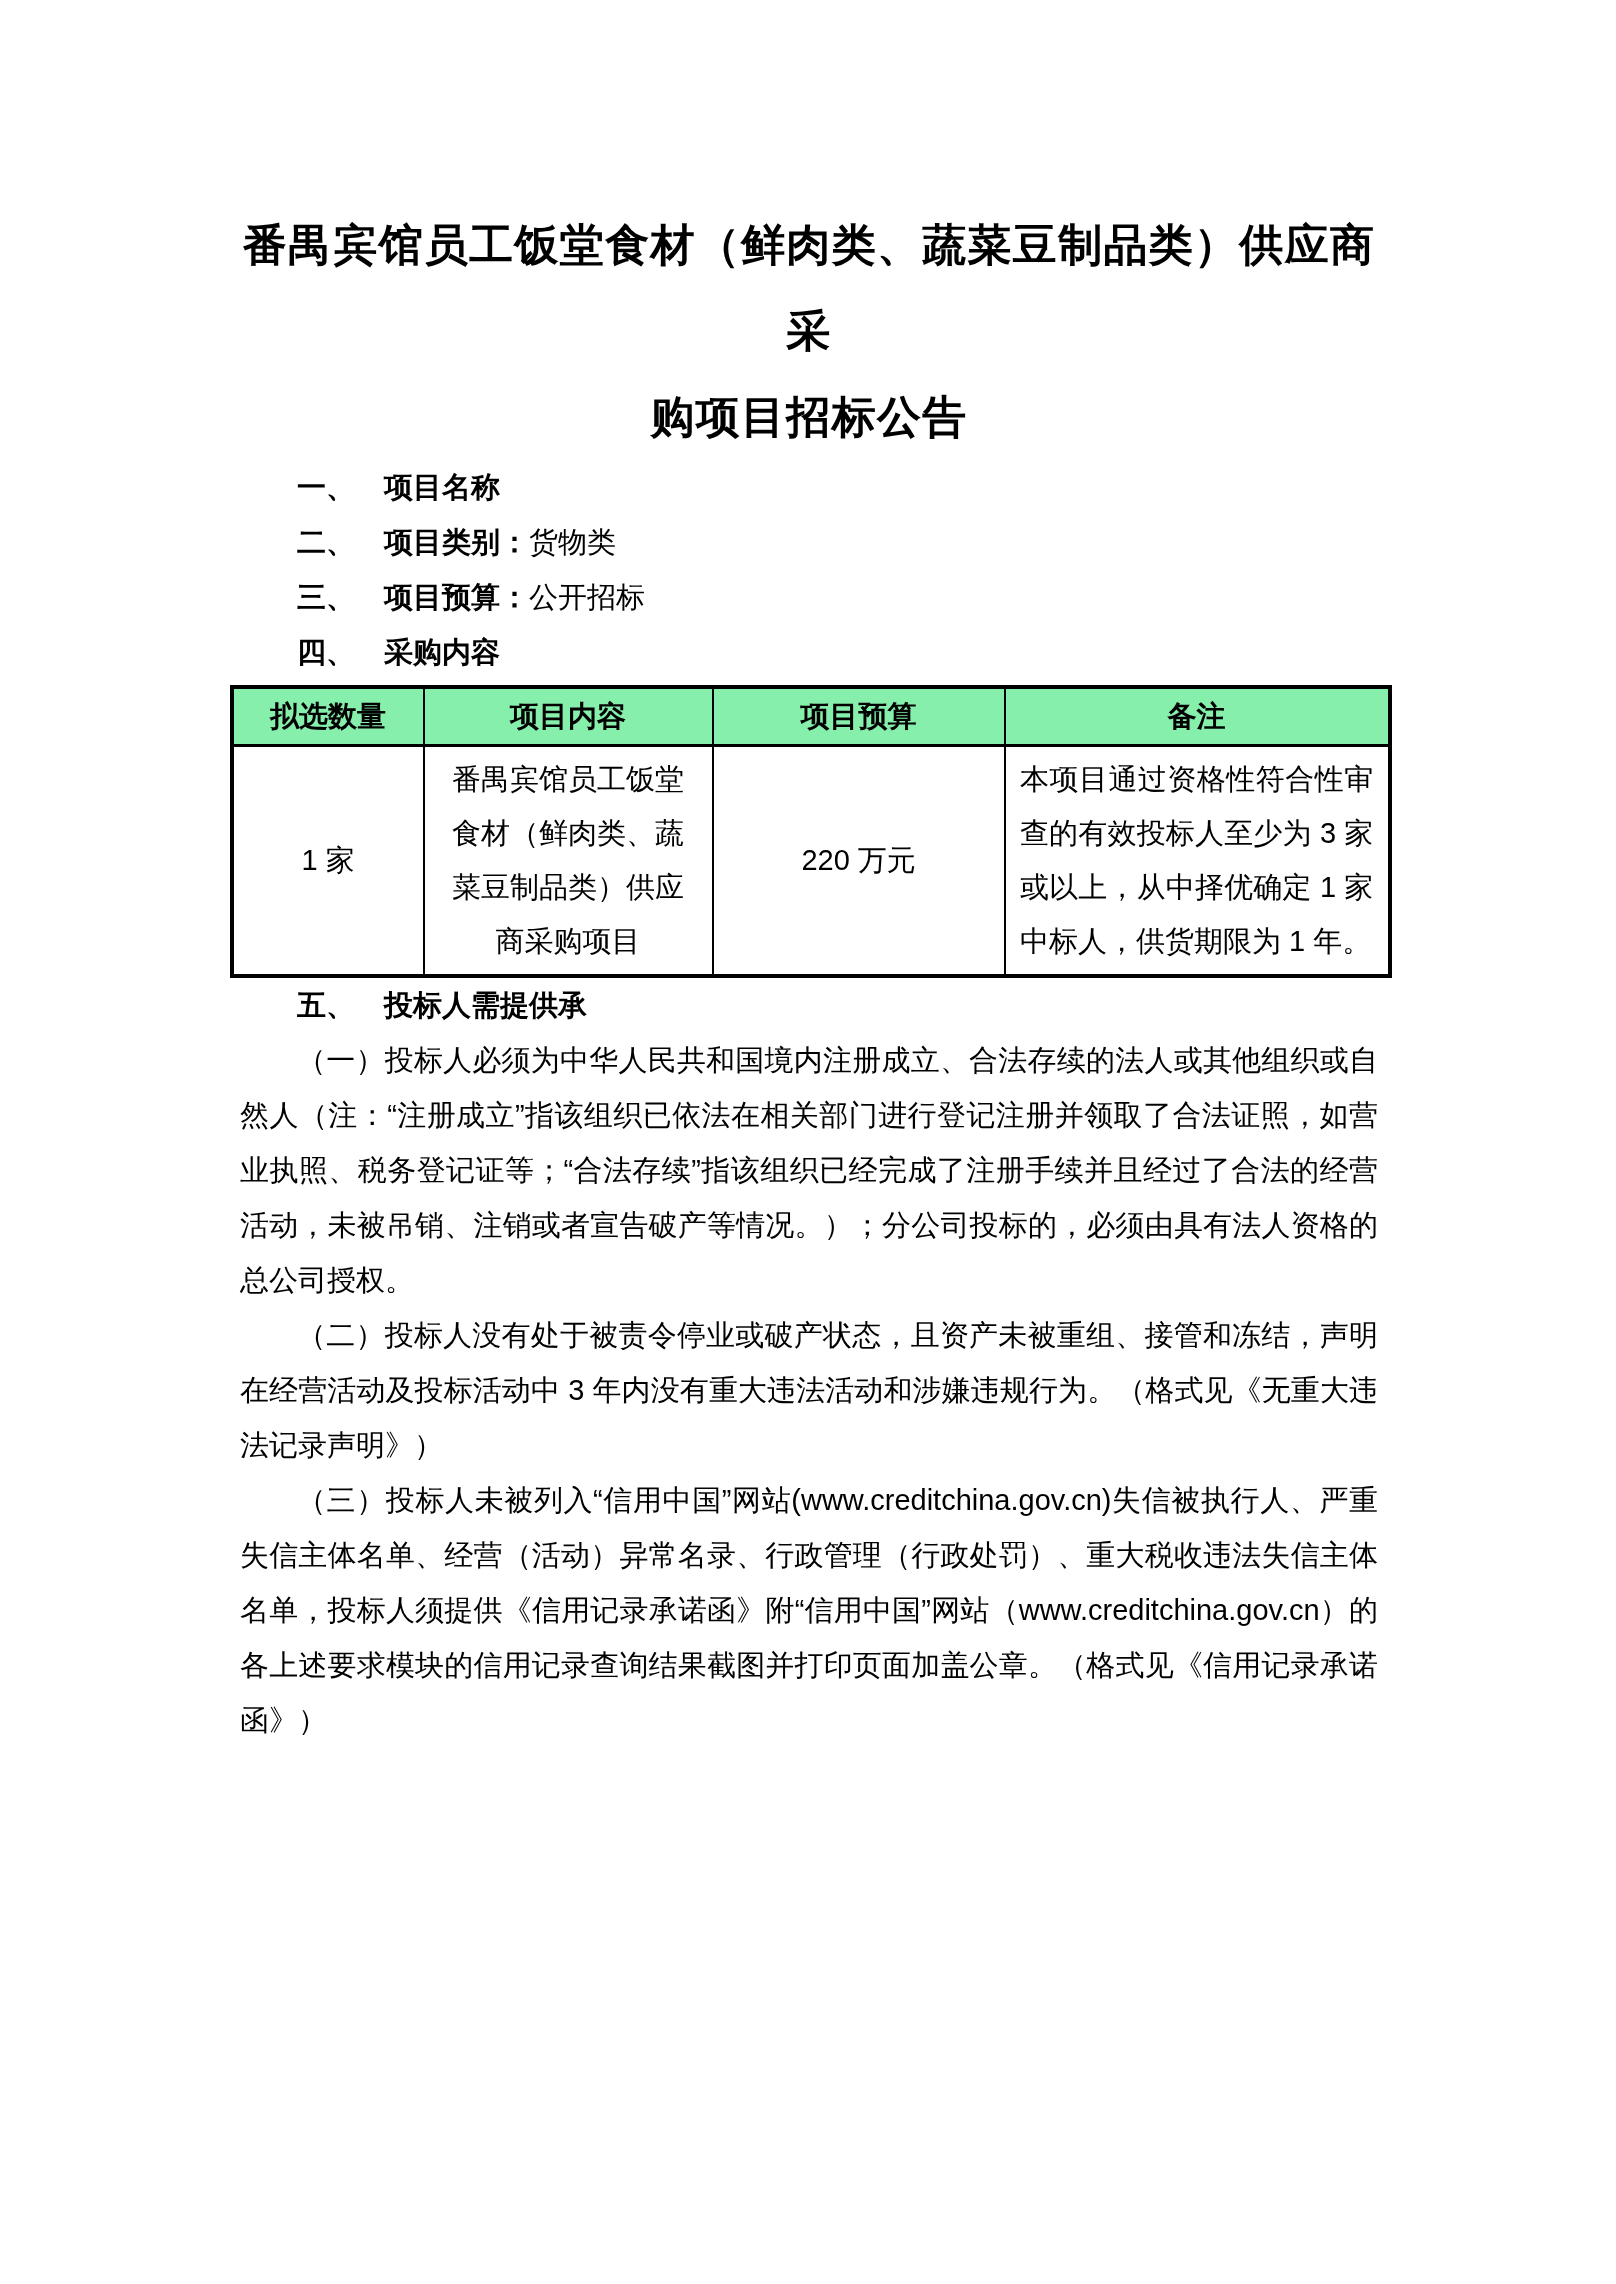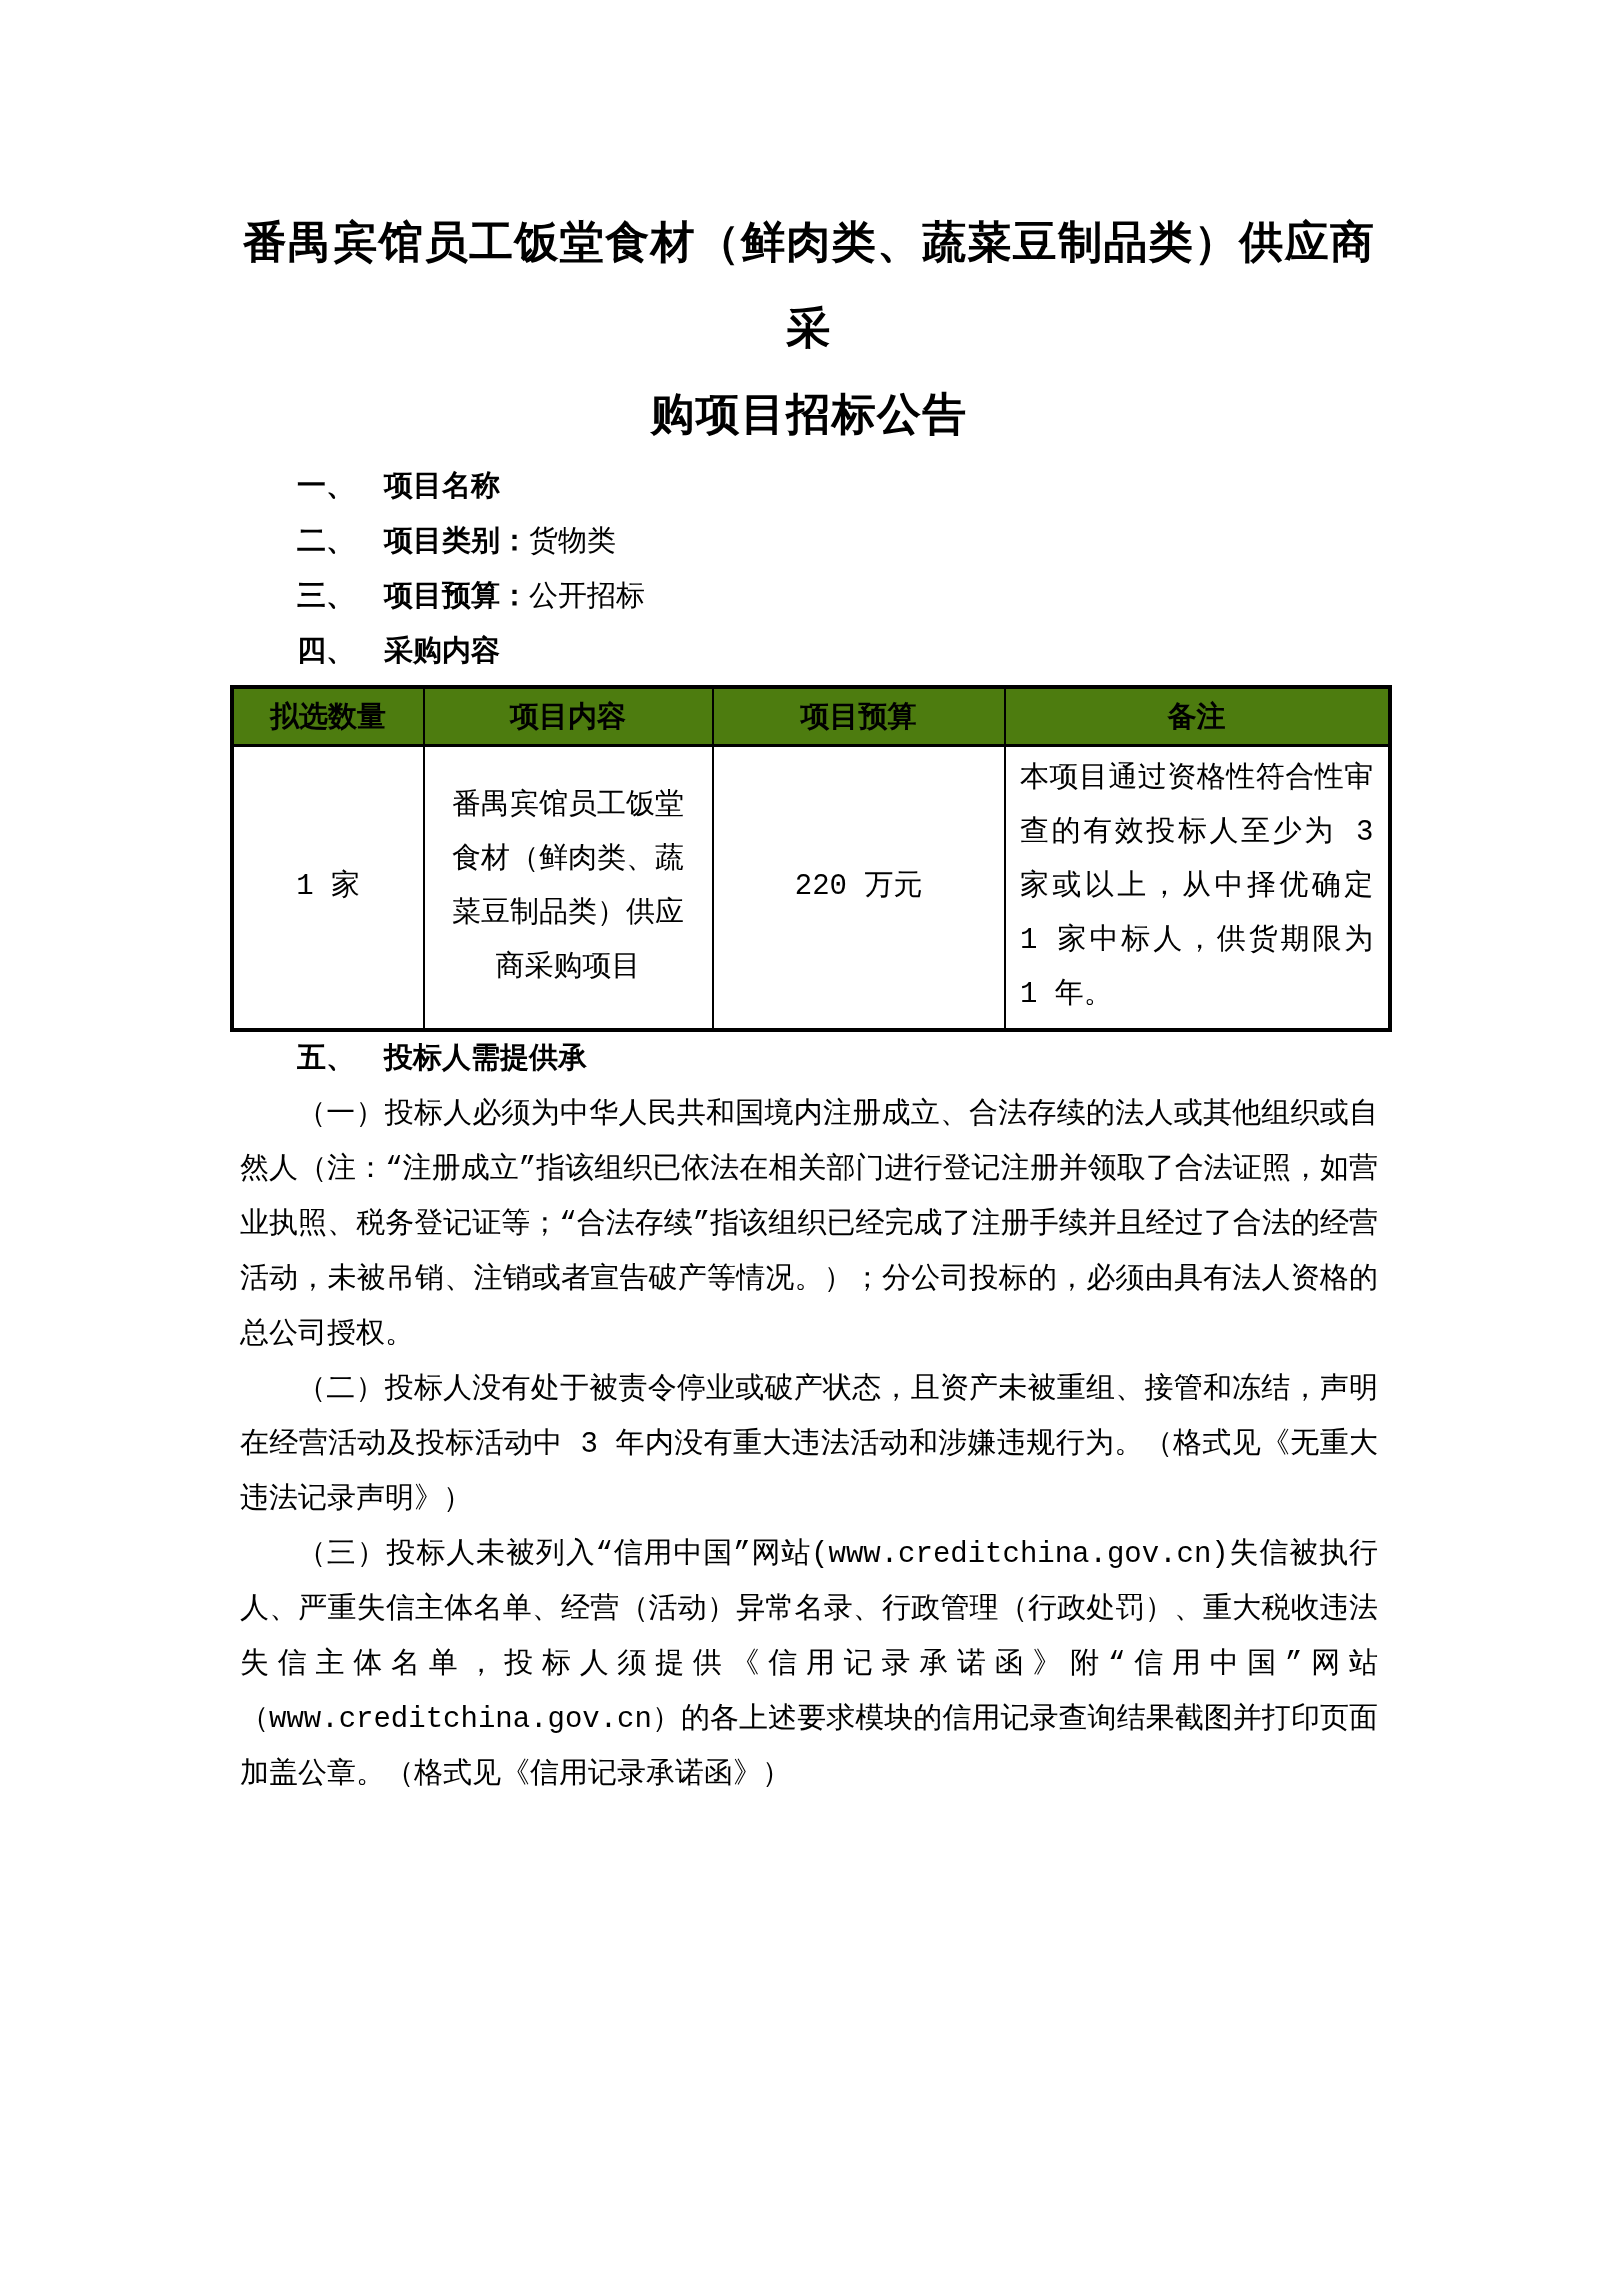--- a/index.html
+++ b/index.html
@@ -1,38 +1,38 @@
 <!DOCTYPE html>
 <html style="font-size:10.4px"><head>
 <meta charset="utf-8">
 <style>
   html,body{margin:0;padding:0;background:#ffffff;}
   .page{
     width:1616px;height:1880px;background:#ffffff;color:#000;
     box-sizing:border-box;position:relative;overflow:hidden;
     padding:202px 238px 0 240px;
-    font-family:Liberation Mono, monospace;
+    font-family:Liberation Sans, sans-serif;
   }
   .title{
     font-size:44px;font-weight:bold;line-height:86px;text-align:center;
     letter-spacing:1.3px;
   }
   .body-text{font-size:29px;line-height:55px;text-align:justify;}
   p.para{margin:0;text-indent:57px;}
   p.sec{margin:0;font-weight:bold;text-indent:57px;font-size:29px;line-height:55px;}
   p.sec .sec-num{margin-right:29px;}
   p.sec .sec-val{font-weight:normal;}
   .intro{margin-top:36px;}
   table.doc-table{
     width:1157px;margin-left:-10.4px;margin-top:5.2px;
     border-collapse:collapse;table-layout:fixed;
     border:4.6px solid #000;
   }
   table.doc-table th{
-    background:#4d7c0f;font-weight:bold;font-size:29px;
+    background:#86efac;font-weight:bold;font-size:29px;
     height:55px;vertical-align:middle;text-align:center;
     border:2.6px solid #000;border-bottom:3.9px solid #000;padding:0;
   }
   table.doc-table td{
     border:2.6px solid #000;font-size:29px;line-height:54px;
     vertical-align:middle;text-align:center;padding:5.2px 14.3px;
   }
   table.doc-table td.remark{text-align:justify;margin-left:24px;}
   .after-table{margin-top:9px;}
 </style>

